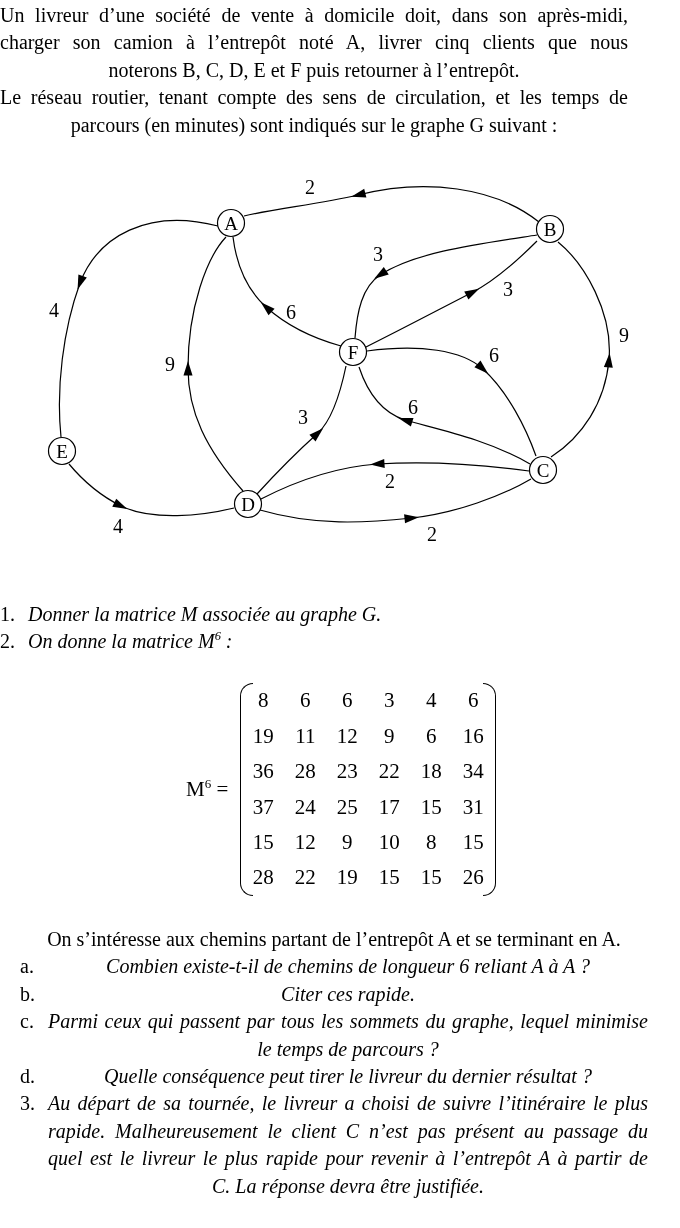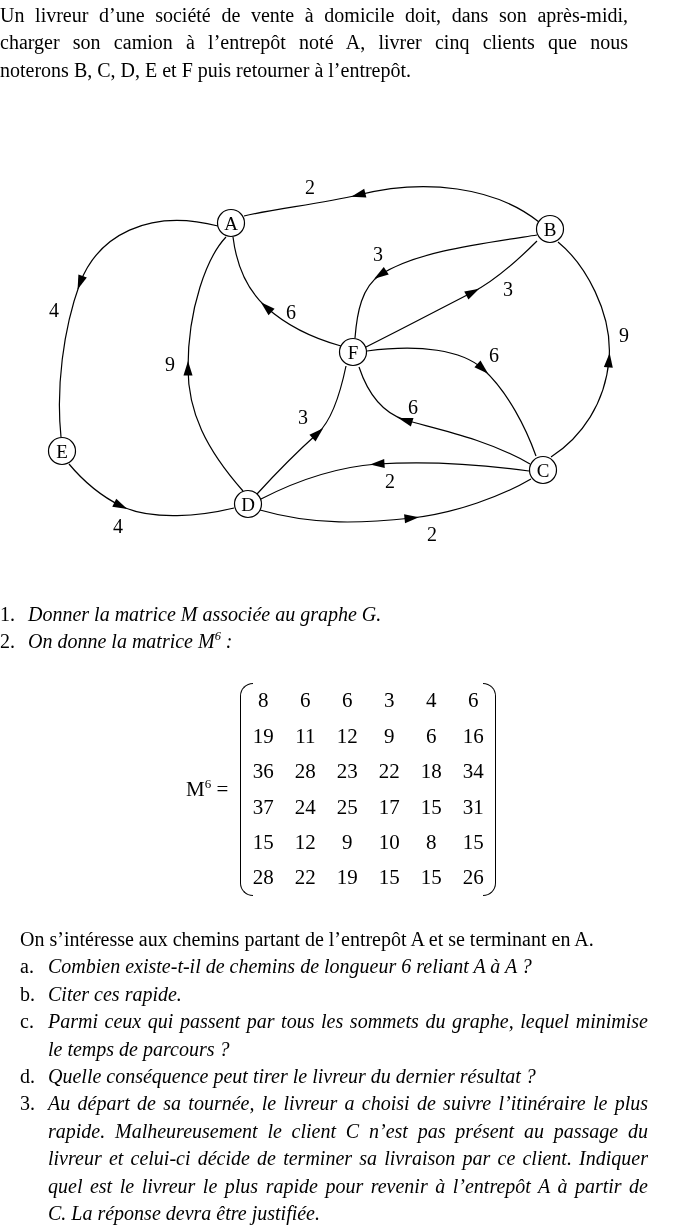--- a/index.html
+++ b/index.html
@@ -10,21 +10,21 @@
     background: #ffffff;
     color: #000000;
     font-family: "Liberation Serif", "DejaVu Serif", serif;
     font-size: 20px;
     overflow: hidden;
   }
   .textblock { position: absolute; left: 0; width: 628px; line-height: 27.4px; }
   #intro { top: 2px; }
   #q-list { top: 601px; }
   #followup { top: 926px; margin-left: 20px; }
-  .line { white-space: nowrap; }
+  .line { white-space: nowrap; text-align: center; }
   .fj { text-align: justify; text-align-last: justify; text-justify: inter-word; white-space: normal; }
   .li { display: flex; align-items: flex-start; }
   .marker { flex: 0 0 28px; }
   .libody { flex: 1 1 auto; min-width: 0; font-style: italic; }
   sup { font-size: 0.62em; vertical-align: super; line-height: 0; }
 
   
   #graph-svg { position: absolute; left: 0; top: 150px; }
   .edge { fill: none; stroke: #000; stroke-width: 1.2px; }
   .node-circle { fill: #fff; stroke: #000; stroke-width: 1.2px; }
@@ -43,20 +43,24 @@
 </head>
 <body>
 
 <div id="page">
 
   <div id="intro" class="textblock">
       <div>
         <div class="line fj">Un livreur d’une société de vente à domicile doit, dans son après-midi,</div>
         <div class="line fj">charger son camion à l’entrepôt noté A, livrer cinq clients que nous</div>
         <div class="line">noterons B, C, D, E et F puis retourner à l’entrepôt.</div>
+      </div>
+      <div>
+        <div class="line fj">Le réseau routier, tenant compte des sens de circulation, et les temps de</div>
+        <div class="line">parcours (en minutes) sont indiqués sur le graphe G suivant :</div>
       </div>
     </div>
 
   <svg id="graph-svg" width="680" height="430" viewBox="0 0 680 430" xmlns="http://www.w3.org/2000/svg">
     <defs>
       <marker id="arrowhead" markerUnits="userSpaceOnUse" markerWidth="16" markerHeight="11" refX="8" refY="5" orient="auto">
         <path d="M0.5,0.5 L15,5 L0.5,9.5 Z" fill="#000"></path>
       </marker>
     </defs>
     <g id="g-edges">
@@ -186,21 +190,20 @@
           <span class="marker">d.</span>
           <div class="libody">
             <div class="line">Quelle conséquence peut tirer le livreur du dernier résultat ?</div>
           </div>
         </div>
         <div class="li">
           <span class="marker">3.</span>
           <div class="libody">
             <div class="line fj">Au départ de sa tournée, le livreur a choisi de suivre l’itinéraire le plus</div>
             <div class="line fj">rapide. Malheureusement le client C n’est pas présent au passage du</div>
-            <div class="line fj">livreur et celui-ci décide de terminer sa livraison par ce client. Indiquer</div>
             <div class="line fj">quel est le livreur le plus rapide pour revenir à l’entrepôt A à partir de</div>
             <div class="line">C. La réponse devra être justifiée.</div>
           </div>
         </div>
       </div>
   </div>
 
 </div>
 
 </body></html>

